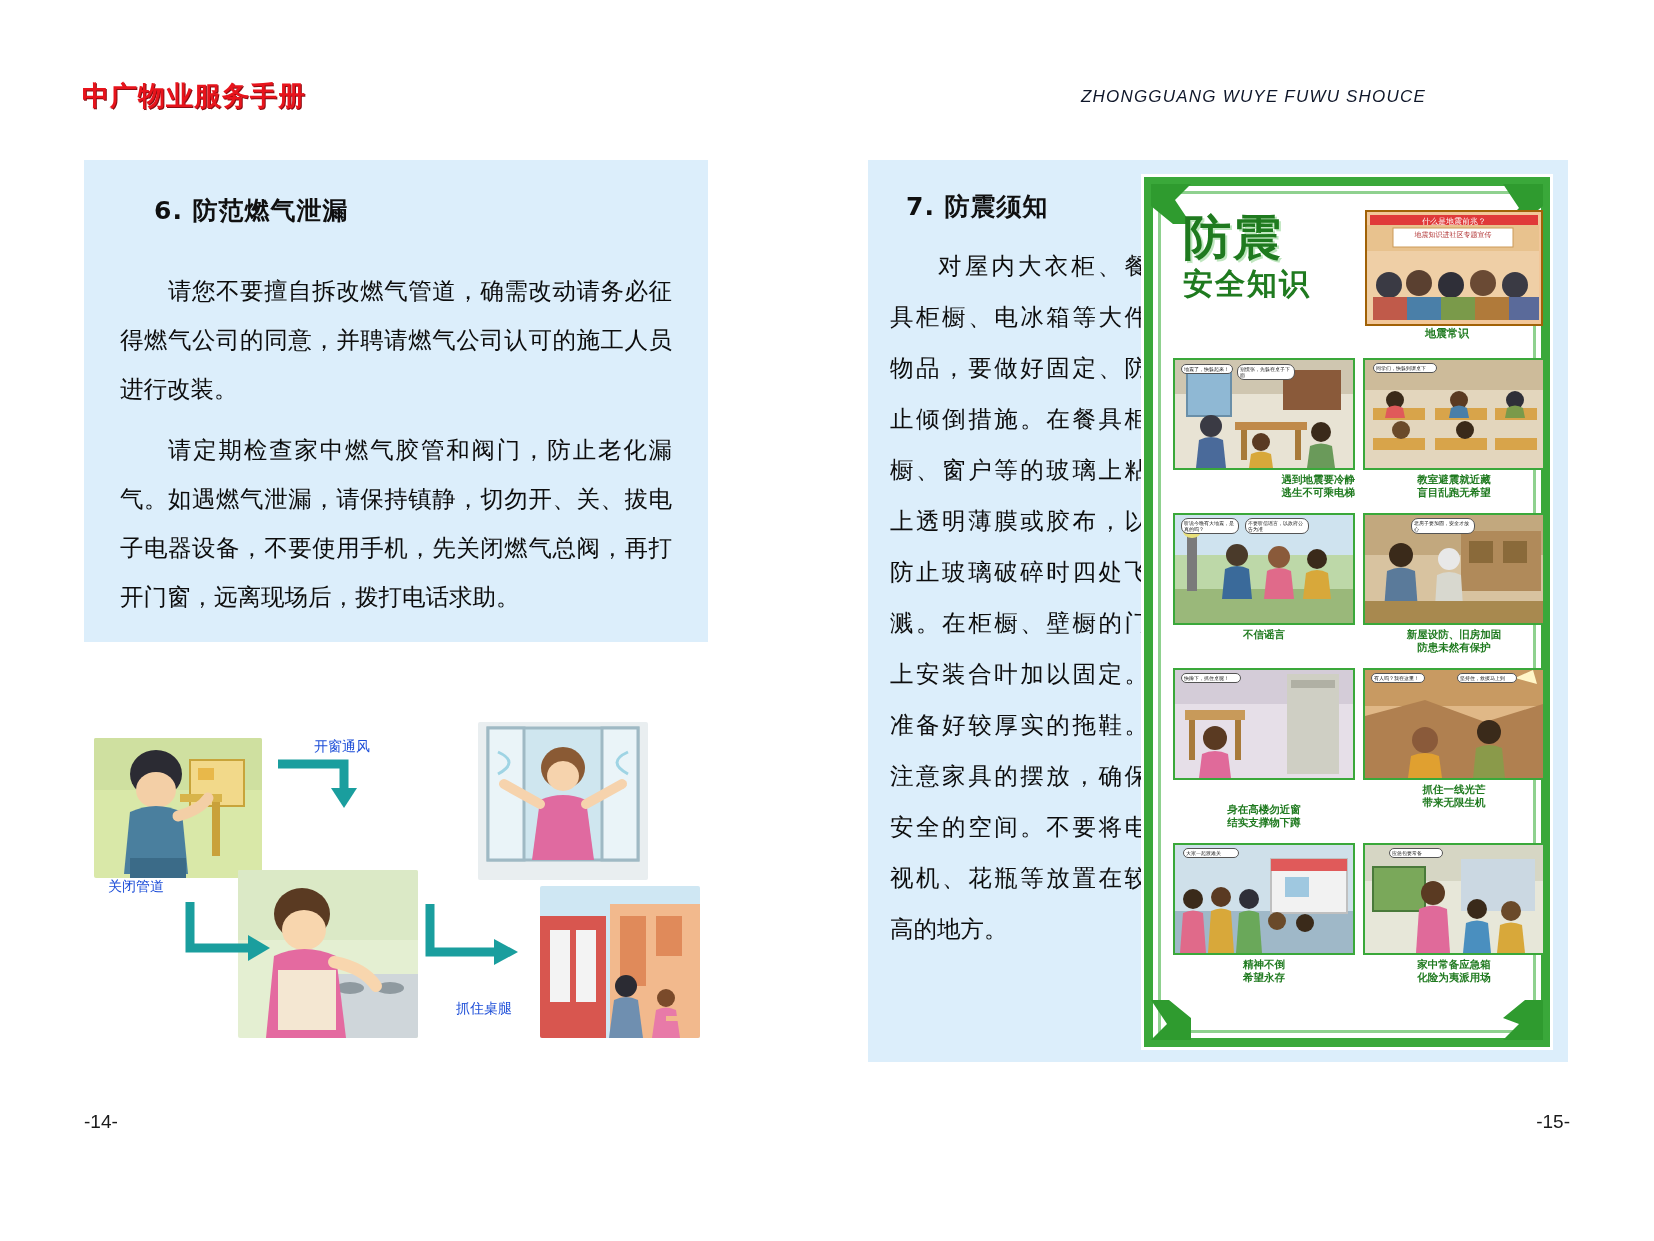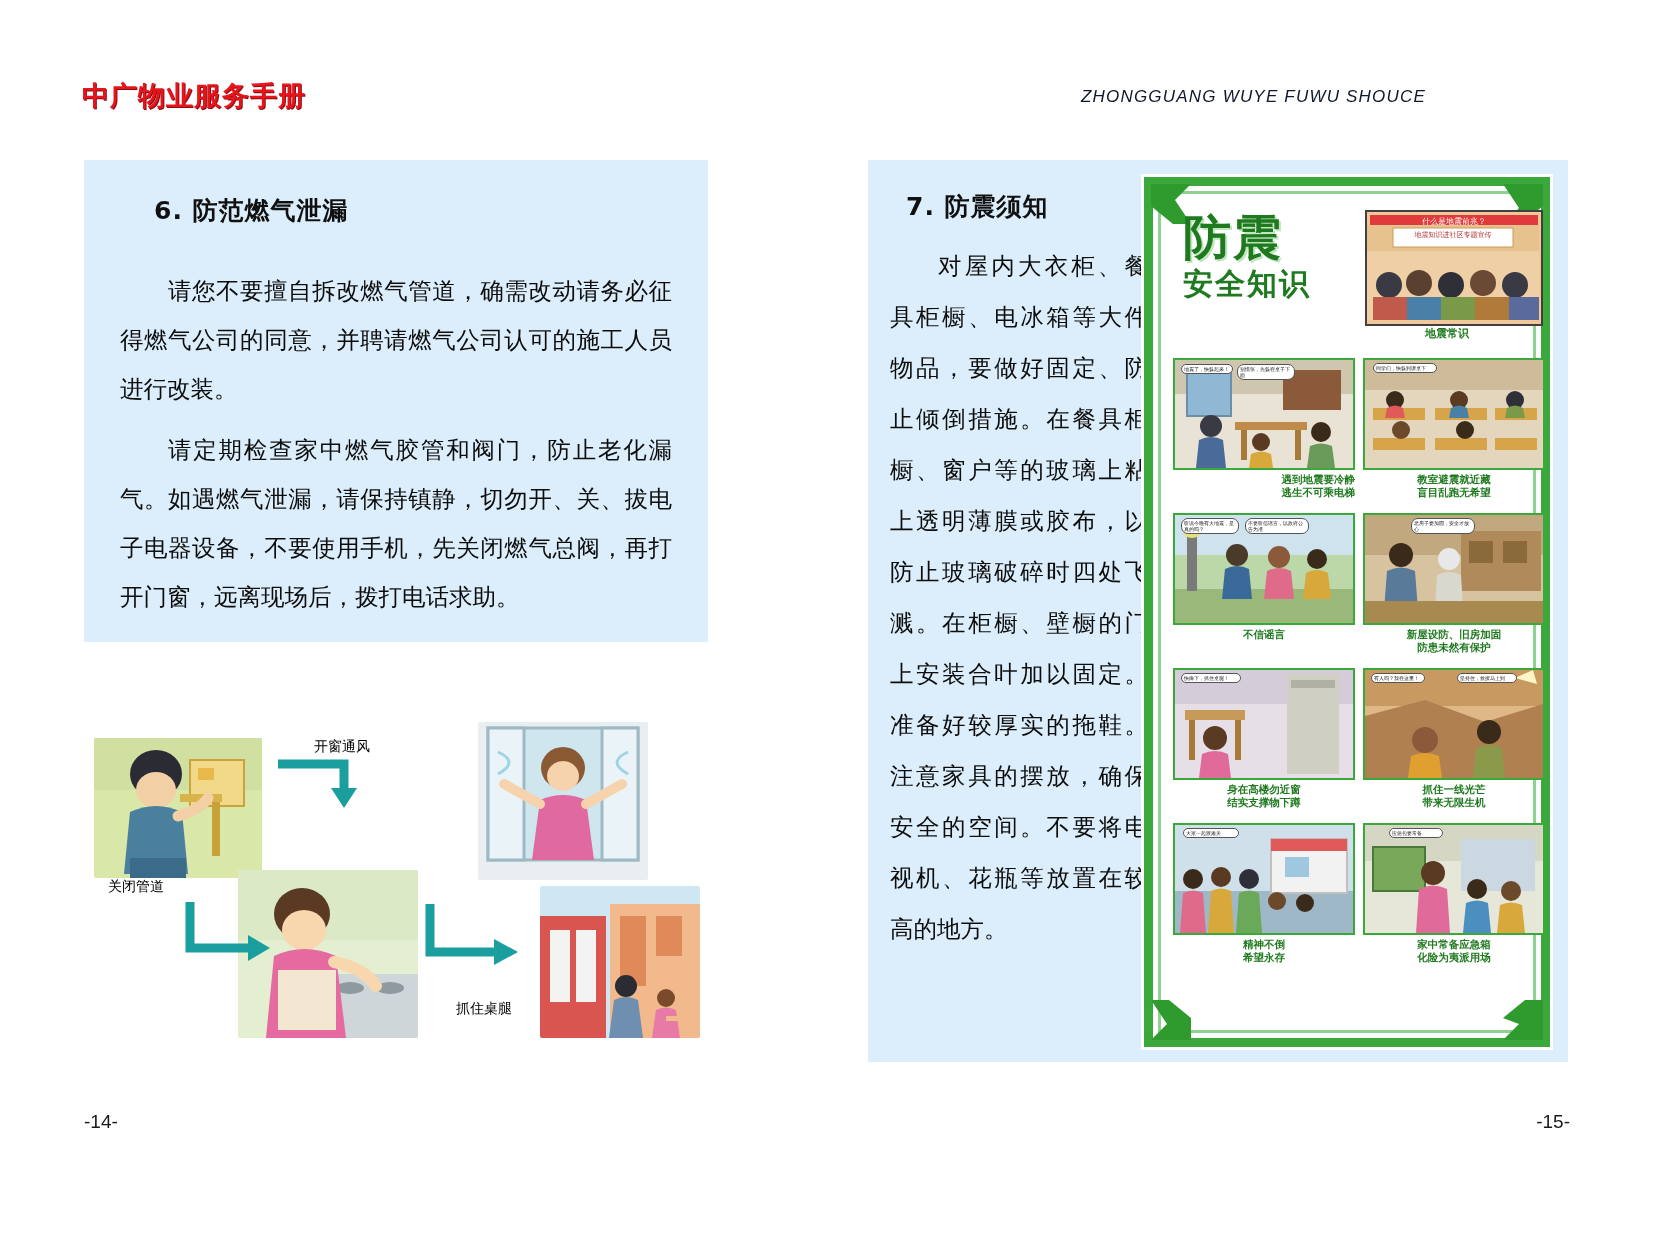--- a/index.html
+++ b/index.html
@@ -94,21 +94,21 @@
     left: 86px;
     top: 700px;
     width: 620px;
     height: 350px;
   }
   .il-cell { position: absolute; border-radius: 2px; overflow: hidden; }
   .il-label {
     position: absolute;
     font-family: "DejaVu Sans", sans-serif;
     font-size: 14px;
-    color: #000000;
+    color: #1d4ed8;
     white-space: nowrap;
   }
   .arrow-svg { position: absolute; }
 
   
   .right-panel {
     position: absolute;
     left: 868px;
     top: 160px;
     width: 700px;
@@ -202,21 +202,21 @@
     font-weight: bold;
     font-size: 30px;
     color: #1f7a1f;
     line-height: 40px;
     letter-spacing: 2px;
   }
   .poster-head-img {
     width: 176px;
     height: 112px;
     margin-left: 6px;
-    border: 2px solid #404040;
+    border: 2px solid #a16207;
     position: relative;
     overflow: hidden;
     background: #f2c79a;
   }
   .poster-head-cap {
     position: absolute;
     left: 206px;
     top: 140px;
     width: 176px;
     text-align: center;
@@ -517,21 +517,21 @@
               <rect x="112" y="4" width="52" height="100" fill="#cfcfc4"></rect>
               <rect x="10" y="40" width="60" height="10" fill="#c89a5a"></rect>
               <rect x="14" y="50" width="6" height="40" fill="#a87a3a"></rect>
               <rect x="60" y="50" width="6" height="40" fill="#a87a3a"></rect>
               <ellipse cx="40" cy="68" rx="12" ry="12" fill="#5a3a22"></ellipse>
               <path d="M27 84 q13 -6 26 0 l3 24 h-32 z" fill="#e06a9a"></path>
               <rect x="116" y="10" width="44" height="8" fill="#b0b0a4"></rect>
             </svg>
             <div class="bubble" style="left:6px;top:3px;width:54px;">快蹲下，抓住桌腿！</div>
           </div>
-          <div class="cell-cap" style="white-space:pre-line;">身在高楼勿近窗
+          <div class="cell-cap" style="white-space:pre-line;margin-top:20px;">身在高楼勿近窗
 结实支撑物下蹲</div>
         </div>
 
         <div class="cellwrap">
           <div class="cell-img">
             <svg width="178" height="108" viewBox="0 0 178 108">
               <rect width="178" height="108" fill="#e0b887"></rect>
               <rect x="0" y="0" width="178" height="36" fill="#c89a62"></rect>
               <path d="M0 46 L60 30 L120 52 L178 34 L178 108 L0 108 Z" fill="#b08050"></path>
               <ellipse cx="60" cy="70" rx="13" ry="13" fill="#8a5a3a"></ellipse>

